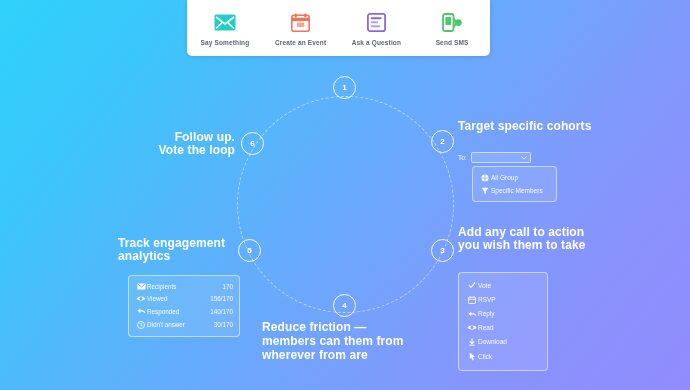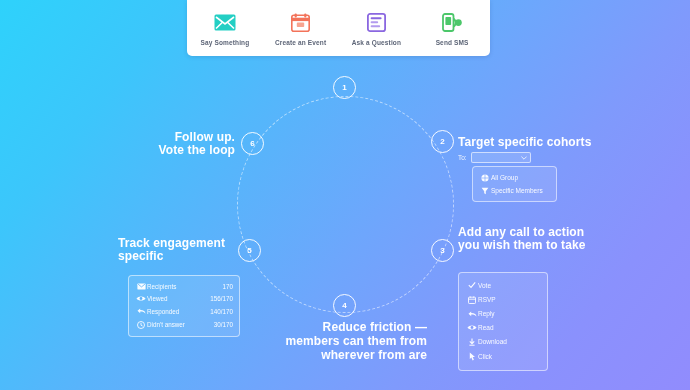--- a/index.html
+++ b/index.html
@@ -49,25 +49,25 @@
   #node2{left:431px;top:130px;}
   #node3{left:431px;top:239px;}
   #node4{left:333px;top:294px;}
   #node5{left:238px;top:239px;}
   #node6{left:241px;top:132px;}
   
   .head{
     position:absolute;color:#ffffff;font-weight:bold;
     font-size:12px;line-height:13px;letter-spacing:.1px;z-index:5;
   }
-  #h2{left:458px;top:136px;text-align:left;}
+  #h2{left:458px;top:120px;text-align:left;}
   #h3{left:458px;top:226px;text-align:left;width:165px;}
   #h6{left:150px;top:131px;width:85px;text-align:right;}
   #h5{left:118px;top:237px;width:115px;}
-  #h4{left:262px;top:320px;width:165px;text-align:right;line-height:14px;}
+  #h4{left:262px;top:320px;width:165px;text-align:left;line-height:14px;}
   
   .panel{
     position:absolute;border:1px solid rgba(255,255,255,.55);
     border-radius:4px;background:rgba(255,255,255,.10);
     z-index:5;
   }
   .prow{
     display:flex;align-items:center;
     font-size:6.5px;color:rgba(255,255,255,.95);
   }
@@ -269,21 +269,21 @@
   </div>
 
   <div class="head" id="h4">
     <div>Reduce friction —</div>
     <div>members can them from</div>
     <div>wherever from are</div>
   </div>
 
   <div class="head" id="h5">
     <div>Track engagement</div>
-    <div>specific</div>
+    <div>analytics</div>
   </div>
 
   <div class="panel" id="analytics-panel">
     <div class="arow">
       <span class="ic">
         <svg width="9" height="7" viewBox="0 0 9 7">
             <rect x="0.4" y="0.4" width="8.2" height="6.2" rx="0.9" fill="rgba(255,255,255,.95)"></rect>
             <path d="M1.1 1.2 L4.5 3.9 L7.9 1.2" fill="none" stroke="#5bb2fa" stroke-width="0.8"></path>
           </svg>
       </span>

